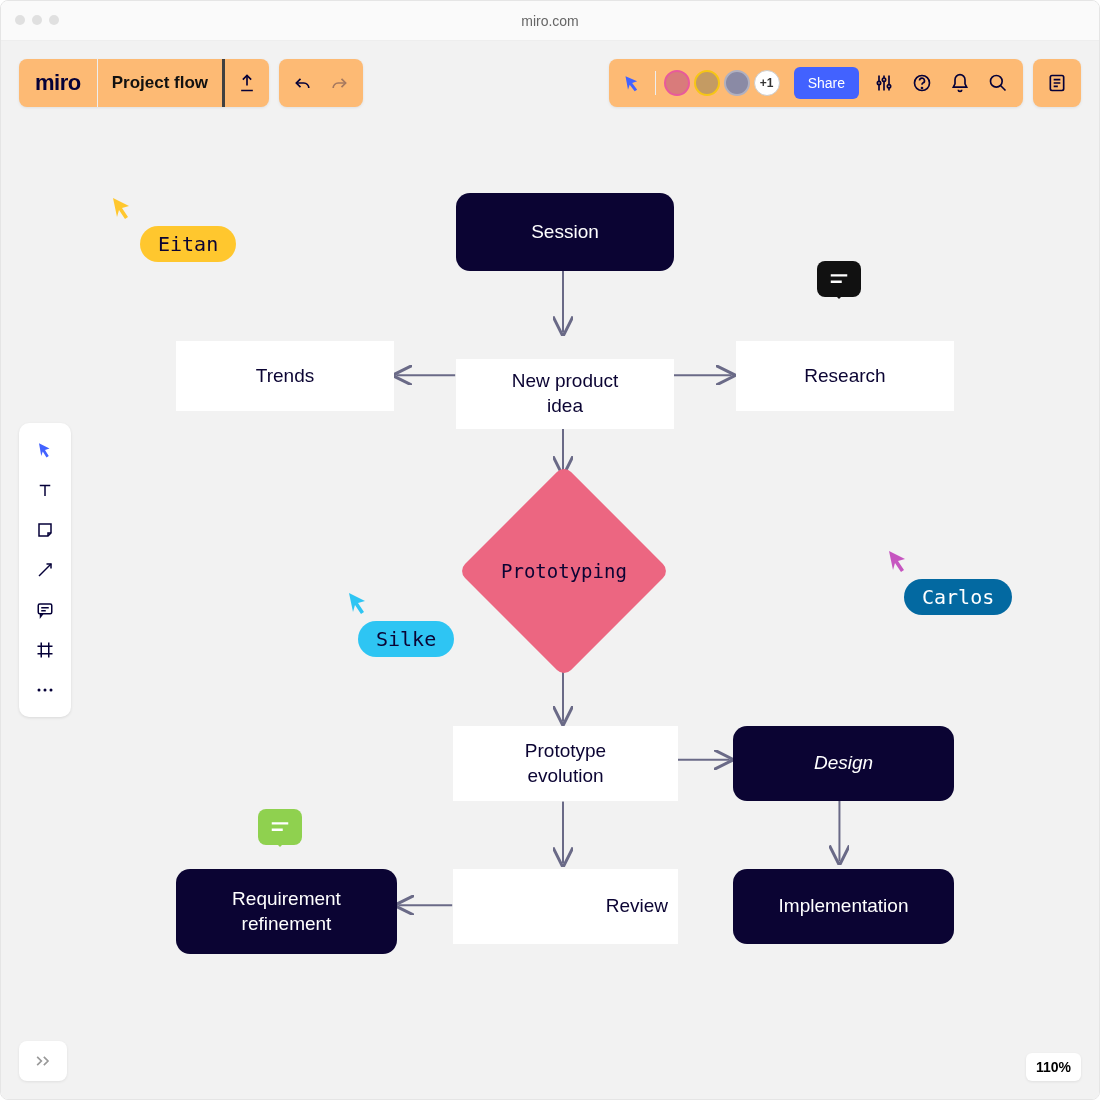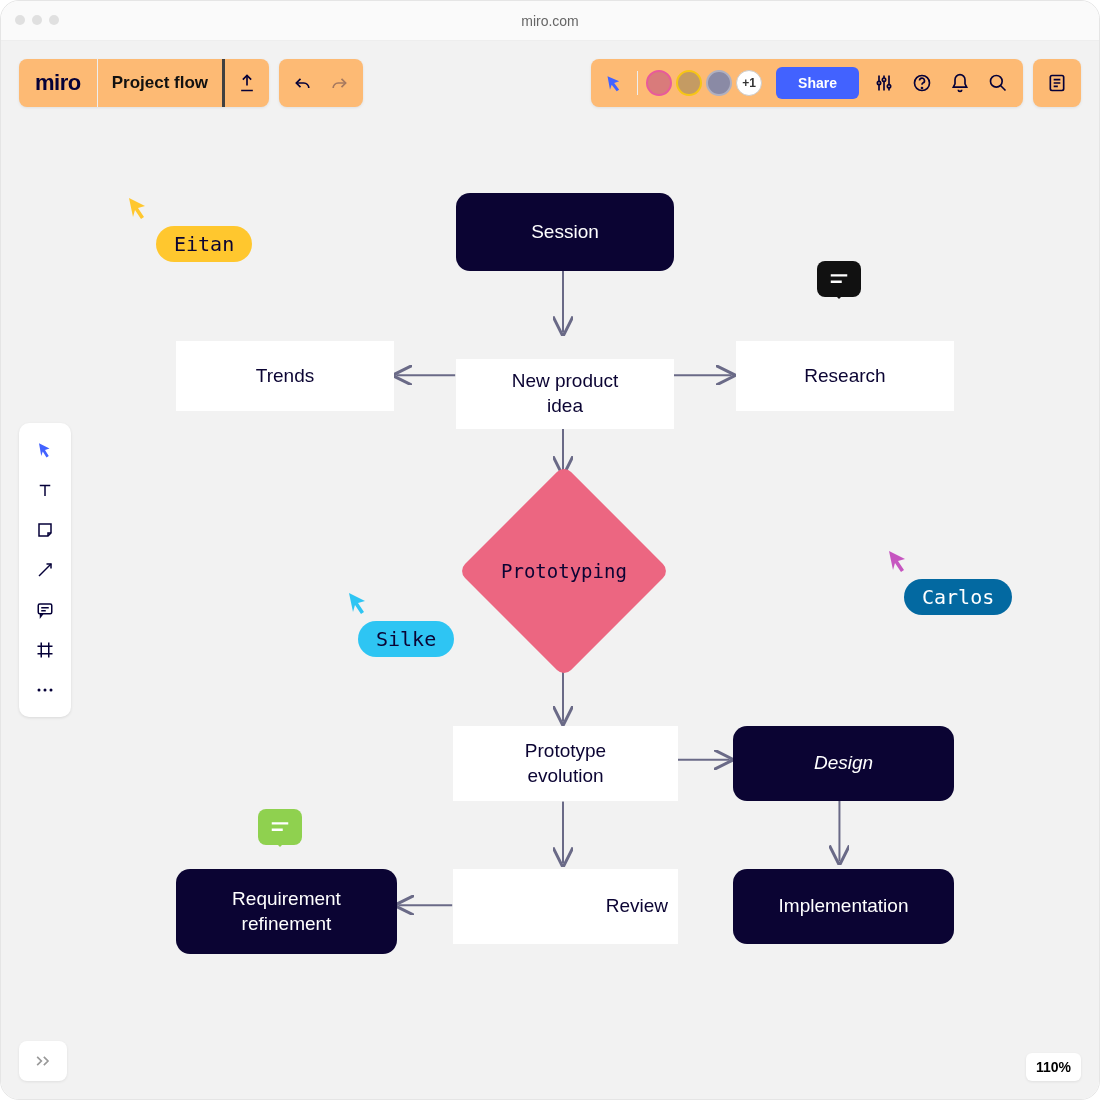--- a/index.html
+++ b/index.html
@@ -1,35 +1,35 @@
 <!DOCTYPE html>
 <html><head>
 <meta charset="utf-8">
 <style>
   * { box-sizing: border-box; font-family: -apple-system, BlinkMacSystemFont, "Segoe UI", Helvetica, Arial, sans-serif; }
   body { margin:0; background:#fff; }
-  .window { width:1100px; height:1100px; background:#fff; border:1px solid #e5e5e5; border-radius:19px; overflow:hidden; position:relative; }
+  .window { width:1100px; height:1100px; background:#fff; border:1px solid #e5e5e5; border-radius:8px; overflow:hidden; position:relative; }
   .titlebar { height:40px; background:#fafafa; border-bottom:1px solid #eee; display:flex; align-items:center; justify-content:center; position:relative; }
   .traffic { position:absolute; left:14px; top:14px; display:flex; gap:7px; }
   .traffic span { width:10px; height:10px; border-radius:50%; background:#e0e0e0; display:inline-block; }
   .titlebar-text { color:#666; font-size:14px; }
   .canvas-area { position:absolute; top:40px; left:0; right:0; bottom:0; background:#f2f2f2; }
   .toolbar { position:absolute; top:18px; left:18px; right:18px; display:flex; align-items:center; gap:10px; }
   .pill { background:#fdba74; border-radius:8px; height:48px; display:flex; align-items:center; box-shadow:0 1px 3px rgba(0,0,0,.08); }
   .logo { font-weight:900; font-size:22px; letter-spacing:-0.5px; padding:0 16px; border-right:1px solid #eee; height:100%; display:flex; align-items:center; color:#050038;}
   .board-title { font-weight:700; font-size:17px; padding:0 14px; color:#111; border-right:3px solid #404040; height:100%; display:flex; align-items:center; }
   .icon-btn { width:44px; height:48px; display:flex; align-items:center; justify-content:center; cursor:pointer; }
   .spacer { flex:1; }
   .avatars { display:flex; align-items:center; gap:4px; padding:0 8px 0 4px; }
   .av { width:26px; height:26px; border-radius:50%; background:#ccc; border:2px solid #fff; }
   .av.a1 { background: #d97b7b; border-color:#e85a9b; }
   .av.a2 { background: #c49b63; border-color:#f6c615; }
   .av.a3 { background: #8a8aa5; border-color:#b0b0c0; }
   .plus-av { width:26px; height:26px; border-radius:50%; border:1px solid #ccc; display:flex; align-items:center; justify-content:center; font-size:12px; font-weight:700; color:#333; background:#fff;}
-  .share-btn { background:#4262ff; color:#fff; font-weight:700; font-size:14px; padding:0 22px; height:32px; border-radius:6px; display:flex; align-items:center; margin:0 6px; cursor:pointer;}
+  .share-btn { background:#4262ff; color:#fff; font-weight:400; font-size:14px; padding:0 14px; height:32px; border-radius:6px; display:flex; align-items:center; margin:0 6px; cursor:pointer;}
   .right-icons { display:flex; align-items:center; }
   .right-icons .icon-btn { width:38px; color:#333; }
   .single-pill { width:48px; justify-content:center; }
   .side-toolbar { position:absolute; left:18px; top:50%; transform:translateY(-50%); width:52px; background:#fff; border-radius:10px; box-shadow:0 1px 3px rgba(0,0,0,.1); display:flex; flex-direction:column; align-items:center; padding:8px 0; gap:2px;}
   .side-toolbar .tool { width:40px; height:38px; display:flex; align-items:center; justify-content:center; cursor:pointer; color:#050038; }
   .bottom-left { position:absolute; left:18px; bottom:18px; width:48px; height:40px; background:#fff; border-radius:8px; box-shadow:0 1px 3px rgba(0,0,0,.08); display:flex; align-items:center; justify-content:center; color:#888; cursor:pointer;}
   .zoom { position:absolute; right:18px; bottom:18px; background:#fff; border-radius:6px; padding:6px 10px; font-size:14px; font-weight:700; box-shadow:0 1px 3px rgba(0,0,0,.08); }
   .follow-ico { width:36px; display:flex; align-items:center; justify-content:center; color:#4262ff; }
   .vbar { width:1px; height:24px; background:#eee; margin:0 4px; }
   
@@ -255,21 +255,21 @@
       <svg width="22" height="14" viewBox="0 0 24 14" stroke="#fff" stroke-width="2.5">
           <path d="M3 3h18M3 10h12"></path>
         </svg>
     </div>
     <div class="comment-bubble bub-green" style="left:257px; top:768px;">
       <svg width="22" height="14" viewBox="0 0 24 14" stroke="#fff" stroke-width="2.5">
           <path d="M3 3h18M3 10h12"></path>
         </svg>
     </div>
 
-    <div class="cursor-tag" style="left:125px; top:155px;">
+    <div class="cursor-tag" style="left:109px; top:155px;">
       <svg width="24" height="24" viewBox="0 0 24 24" fill="#ffc72e">
           <path d="M3 2l16 8-7 2 6 9-3 2-6-9-2 7z"></path>
         </svg>
       <div class="tag-label" style="background:#ffc72e; margin-left:30px;">Eitan</div>
     </div>
     <div class="cursor-tag" style="left:345px; top:550px;">
       <svg width="24" height="24" viewBox="0 0 24 24" fill="#2ec5f3">
           <path d="M3 2l16 8-7 2 6 9-3 2-6-9-2 7z"></path>
         </svg>
       <div class="tag-label" style="background:#2ec5f3; margin-left:12px;">Silke</div>

